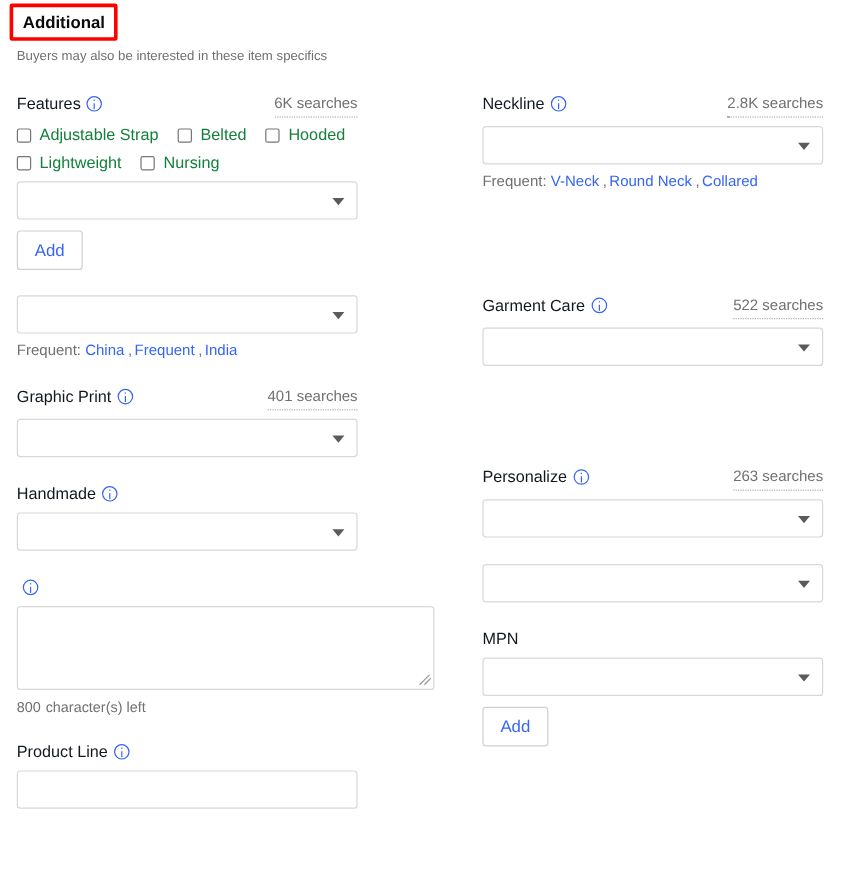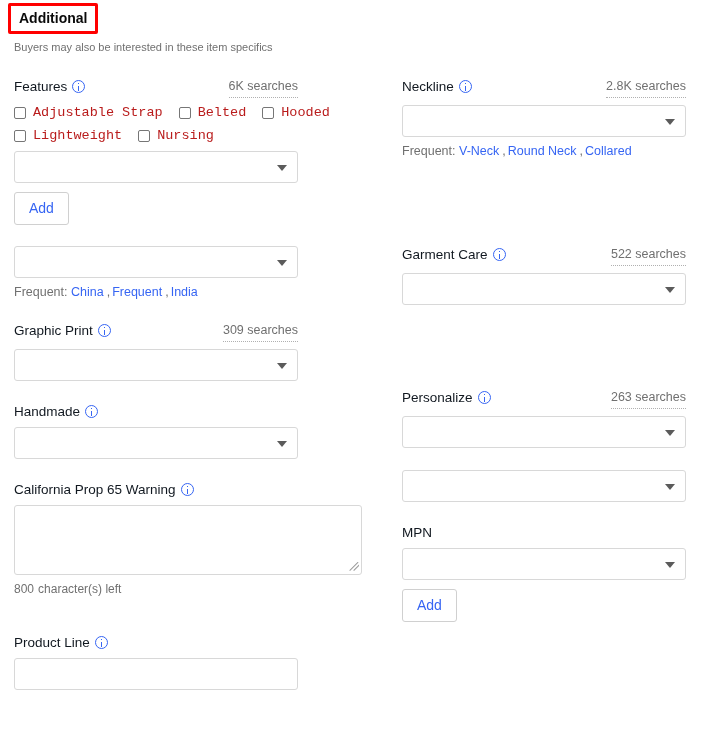--- a/index.html
+++ b/index.html
@@ -210,23 +210,22 @@
     width: 12px; height: 12px;
     border: 1px solid #767676;
     border-radius: 2px;
     background: #fff;
     box-sizing: border-box;
     margin-right: 7px;
     flex: none;
   }
   .cb-label {
     font-size: 13.5px;
-    color: #b91c1c;
+    color: #15803d;
     line-height: 16px;
-    font-family: Liberation Mono, monospace;
   }
 </style>
 </head>
 <body>
 
 <div class="page">
 
   <div class="section-title-wrap">
     <div class="section-title">Additional</div>
   </div>
@@ -286,53 +285,53 @@
         <span>Frequent:</span>
         <a>China</a><span class="sep">,</span><a>Frequent</a><span class="sep">,</span><a>India</a>
       </div>
     </div>
 
     <div class="field" style="margin-top:22px;">
       <div class="label-row">
         <div class="label-text label-left">
           <span>Graphic Print</span><span class="info-icon"></span>
         </div>
-        <div class="searches">309 searches</div>
+        <div class="searches">401 searches</div>
       </div>
       <div class="select-box" style="margin-top:7px;">
         <span class="caret"></span>
       </div>
     </div>
 
     <div class="field" style="margin-top:22px;">
       <div class="label-row">
         <div class="label-text label-left">
           <span>Handmade</span><span class="info-icon"></span>
         </div>
       </div>
       <div class="select-box" style="margin-top:7px;">
         <span class="caret"></span>
       </div>
     </div>
 
     <div class="field" style="margin-top:22px;">
       <div class="label-row">
         <div class="label-text label-left" style="max-width:260px;">
-          <span>California Prop 65 Warning</span><span class="info-icon"></span>
+          <span class="info-icon"></span>
         </div>
       </div>
       <div class="textarea-box" style="margin-top:7px; width:348px;">
         <span class="resize-grip"></span>
       </div>
       <div class="char-left">
         <span class="count">800</span><span>character(s) left</span>
       </div>
     </div>
 
-    <div class="field" style="margin-top:37px;">
+    <div class="field" style="margin-top:21px;">
       <div class="label-row">
         <div class="label-text label-left">
           <span>Product Line</span><span class="info-icon"></span>
         </div>
       </div>
       <div class="text-input" style="margin-top:7px;"></div>
     </div>
 
   </div>
 

